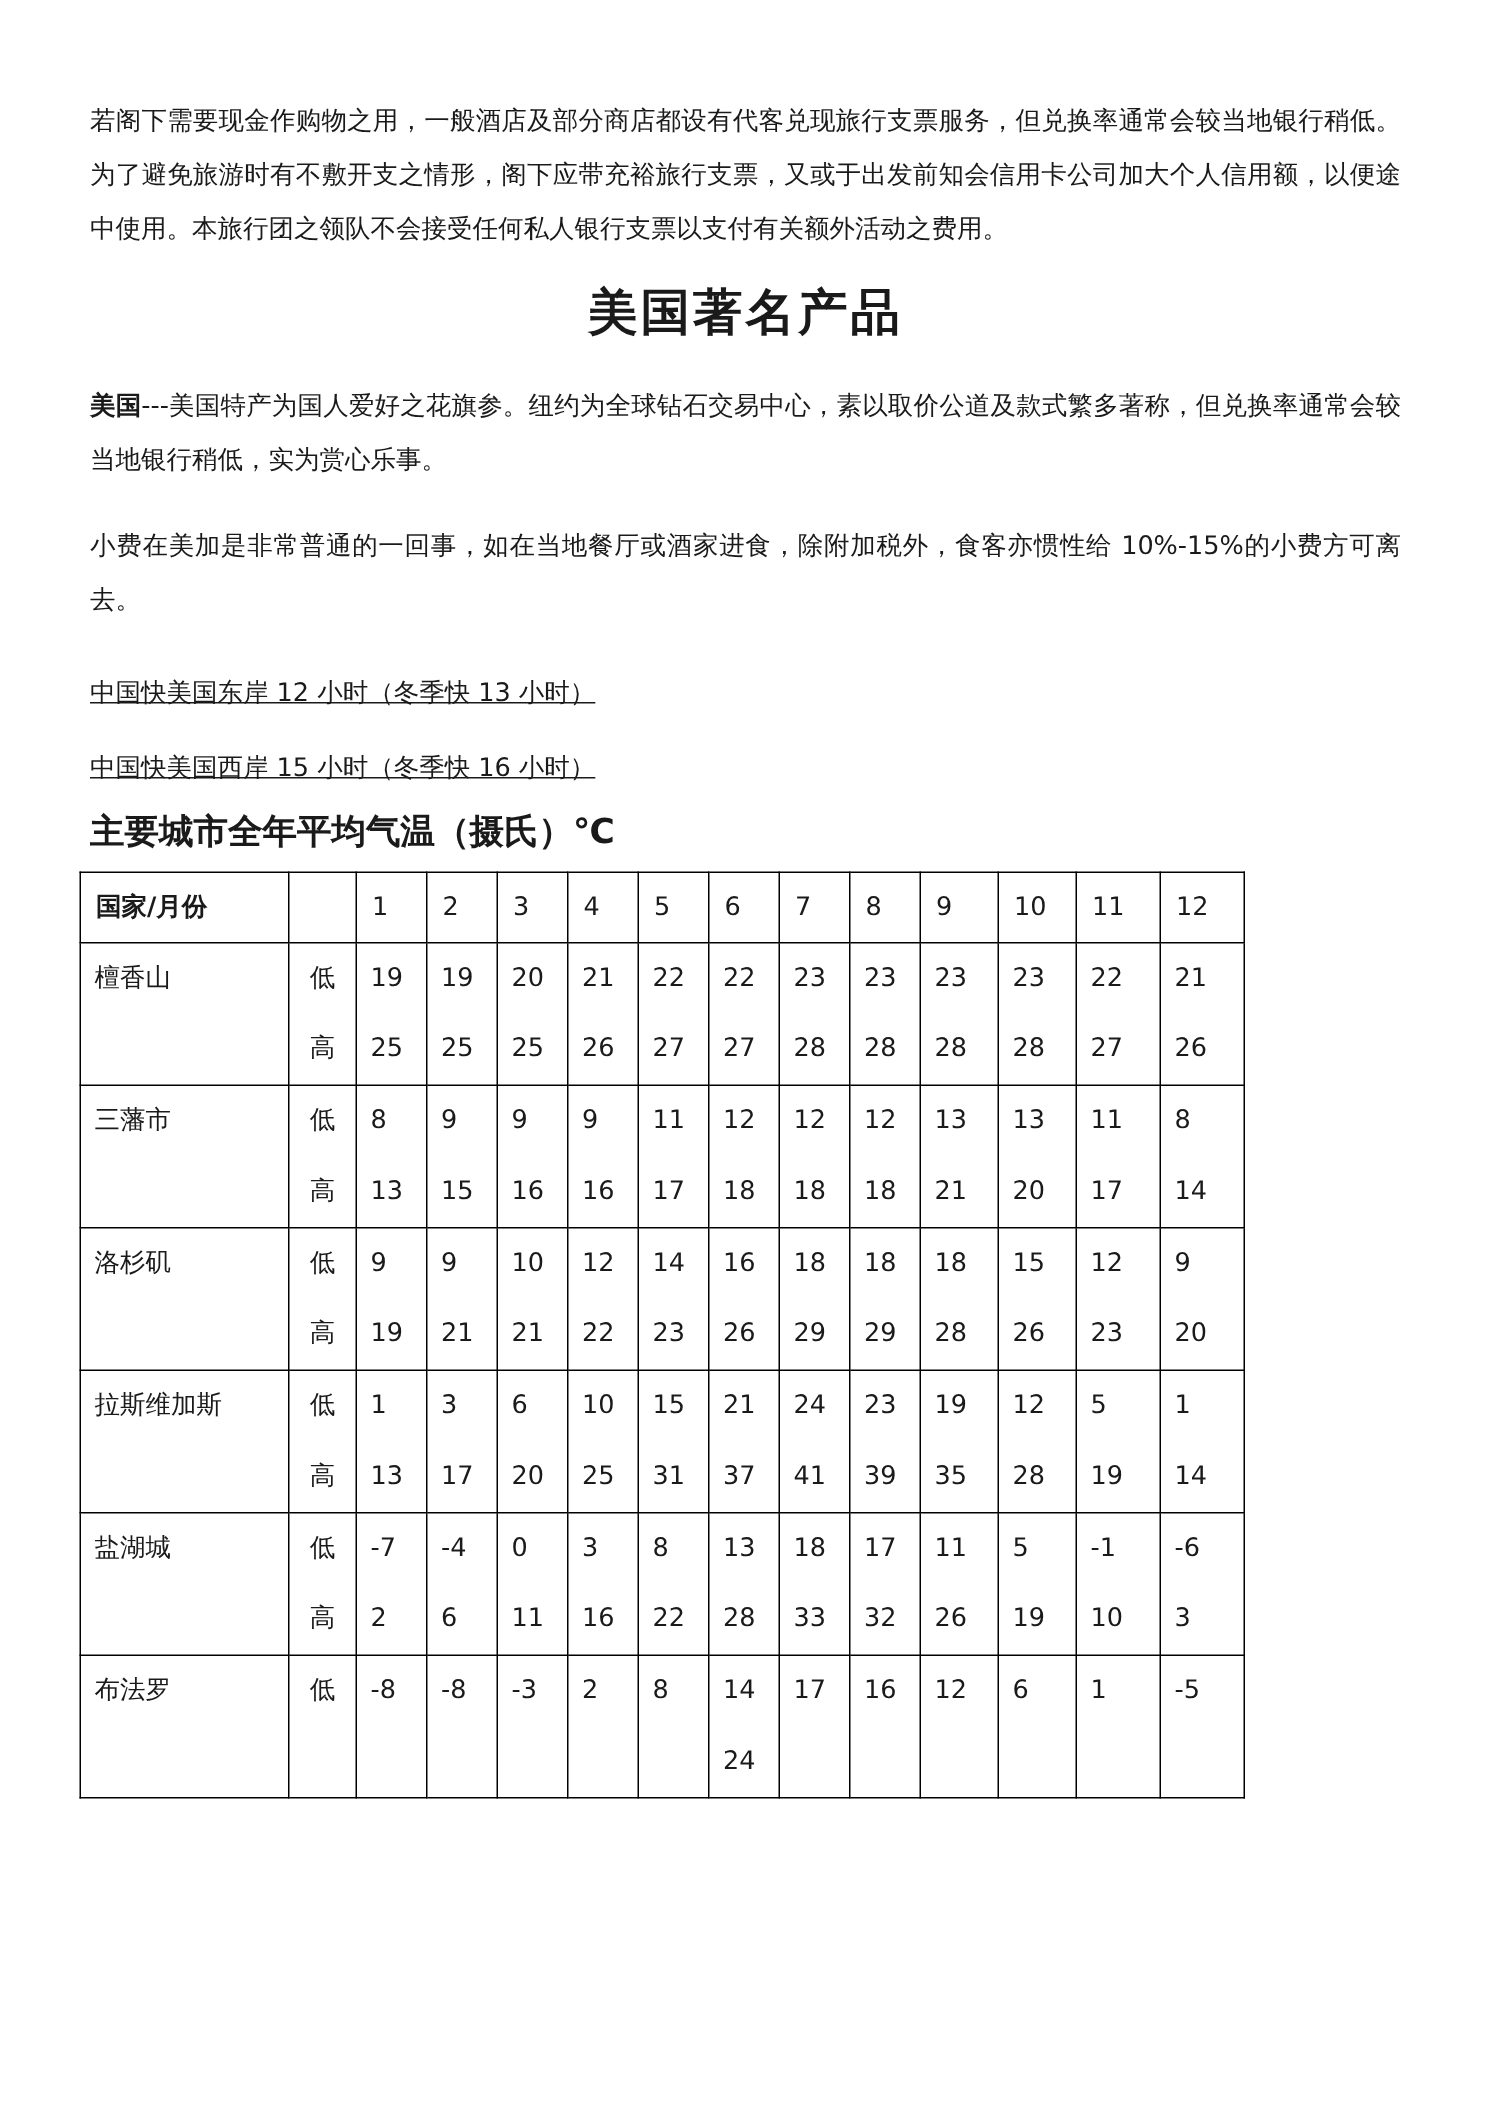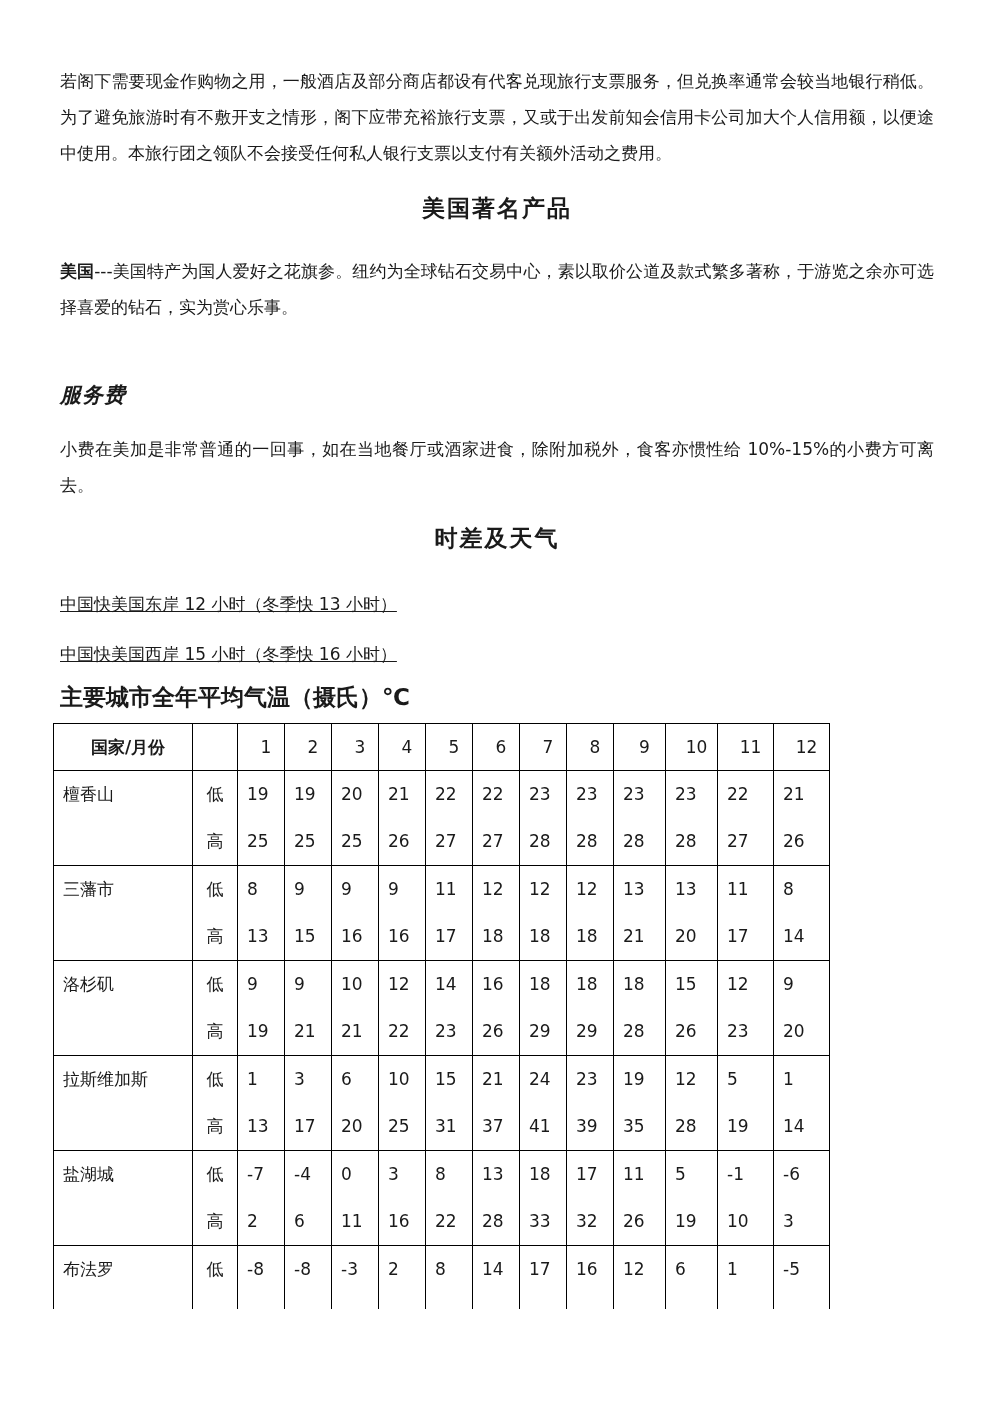--- a/index.html
+++ b/index.html
@@ -3,59 +3,57 @@
 <meta charset="utf-8">
 <style>
   html,body { margin:0; padding:0; background:#ffffff; }
   body { font-family:"DejaVu Sans","Liberation Sans",sans-serif; color:#1a1a1a; }
   .page { width:992px; height:1309px; background:#fff; overflow:hidden; position:relative; }
   .content { padding:0 58px 0 60px; }
   p,h1,h2 { margin:0; padding:0; }
 
   .para { font-size:17px; line-height:36px; text-align:justify; }
   .intro { margin-top:63px; }
-  .h-big { font-size:23px; font-weight:bold; text-align:center; line-height:44px; letter-spacing:2px; }
+  .h-big { font-size:33px; font-weight:bold; text-align:center; line-height:44px; letter-spacing:2px; }
   .h-products { margin-top:15px; }
   .p-products { margin-top:23px; }
   .h-italic { font-size:21px; font-weight:bold; font-style:italic; line-height:30px; margin-top:55px; letter-spacing:1px; }
   .p-tipping { margin-top:21px; }
   .h-weather { margin-top:13px; }
   .time-line { font-size:17px; line-height:30px;text-decoration:underline; }
   .t-east { margin-top:29px; }
   .t-west { margin-top:20px; }
   .caption { font-size:23px; font-weight:bold; line-height:30px; margin-top:13px; }
 
   table.temp { border-collapse:collapse; table-layout:fixed; width:776px; margin-left:-7px; margin-top:11px; }
   table.temp th, table.temp td { border:1.5px solid #000; padding:0; vertical-align:top; font-weight:normal; text-align:left; }
   .c-city { width:139px; } .c-lab { width:45px; }
   .c-s { width:47px; } .c-md { width:52px; } .c-lg { width:56px; }
   tr.hdr { height:46px; }
-  tr.hdr th { font-size:17px; line-height:46px; padding-left:10px; white-space:nowrap; overflow:hidden;text-align:center; }
+  tr.hdr th { font-size:17px; line-height:46px; padding-left:10px; white-space:nowrap; overflow:hidden; }
   tr.hdr th.city-h { font-weight:bold; }
   tr.city-row { height:94px; }
   .cl { height:47px; line-height:47px; font-size:17px; padding-left:9px; white-space:nowrap; overflow:hidden; }
   td.lab .cl { padding-left:0; text-align:center; }
 </style>
 </head>
 <body>
 
 <div class="page">
   <div class="content">
 
     <p class="para intro">若阁下需要现金作购物之用，一般酒店及部分商店都设有代客兑现旅行支票服务，但兑换率通常会较当地银行稍低。为了避免旅游时有不敷开支之情形，阁下应带充裕旅行支票，又或于出发前知会信用卡公司加大个人信用额，以便途中使用。本旅行团之领队不会接受任何私人银行支票以支付有关额外活动之费用。</p>
 
     <h1 class="h-big h-products">美国著名产品</h1>
 
-    <p class="para p-products"><b>美国</b><span>---美国特产为国人爱好之花旗参。纽约为全球钻石交易中心，素以取价公道及款式繁多著称，于游览之余亦可选择喜爱的钻石，实为赏心乐事。</span></p>
-
-    <h2 class="h-italic">服务费</h2>
+    <p class="para p-products"><b>美国</b><span>---美国特产为国人爱好之花旗参。纽约为全球钻石交易中心，素以取价公道及款式繁多著称，但兑换率通常会较当地银行稍低，实为赏心乐事。</span></p>
+
 
     <p class="para p-tipping">小费在美加是非常普通的一回事，如在当地餐厅或酒家进食，除附加税外，食客亦惯性给 10%-15%的小费方可离去。</p>
 
-    <h1 class="h-big h-weather">时差及天气</h1>
 
     <p class="time-line t-east">中国快美国东岸 12 小时（冬季快 13 小时）</p>
     <p class="time-line t-west">中国快美国西岸 15 小时（冬季快 16 小时）</p>
 
     <p class="caption">主要城市全年平均气温（摄氏）℃</p>
 
     <table class="temp">
       <colgroup>
         <col class="c-city">
           <col class="c-lab">

